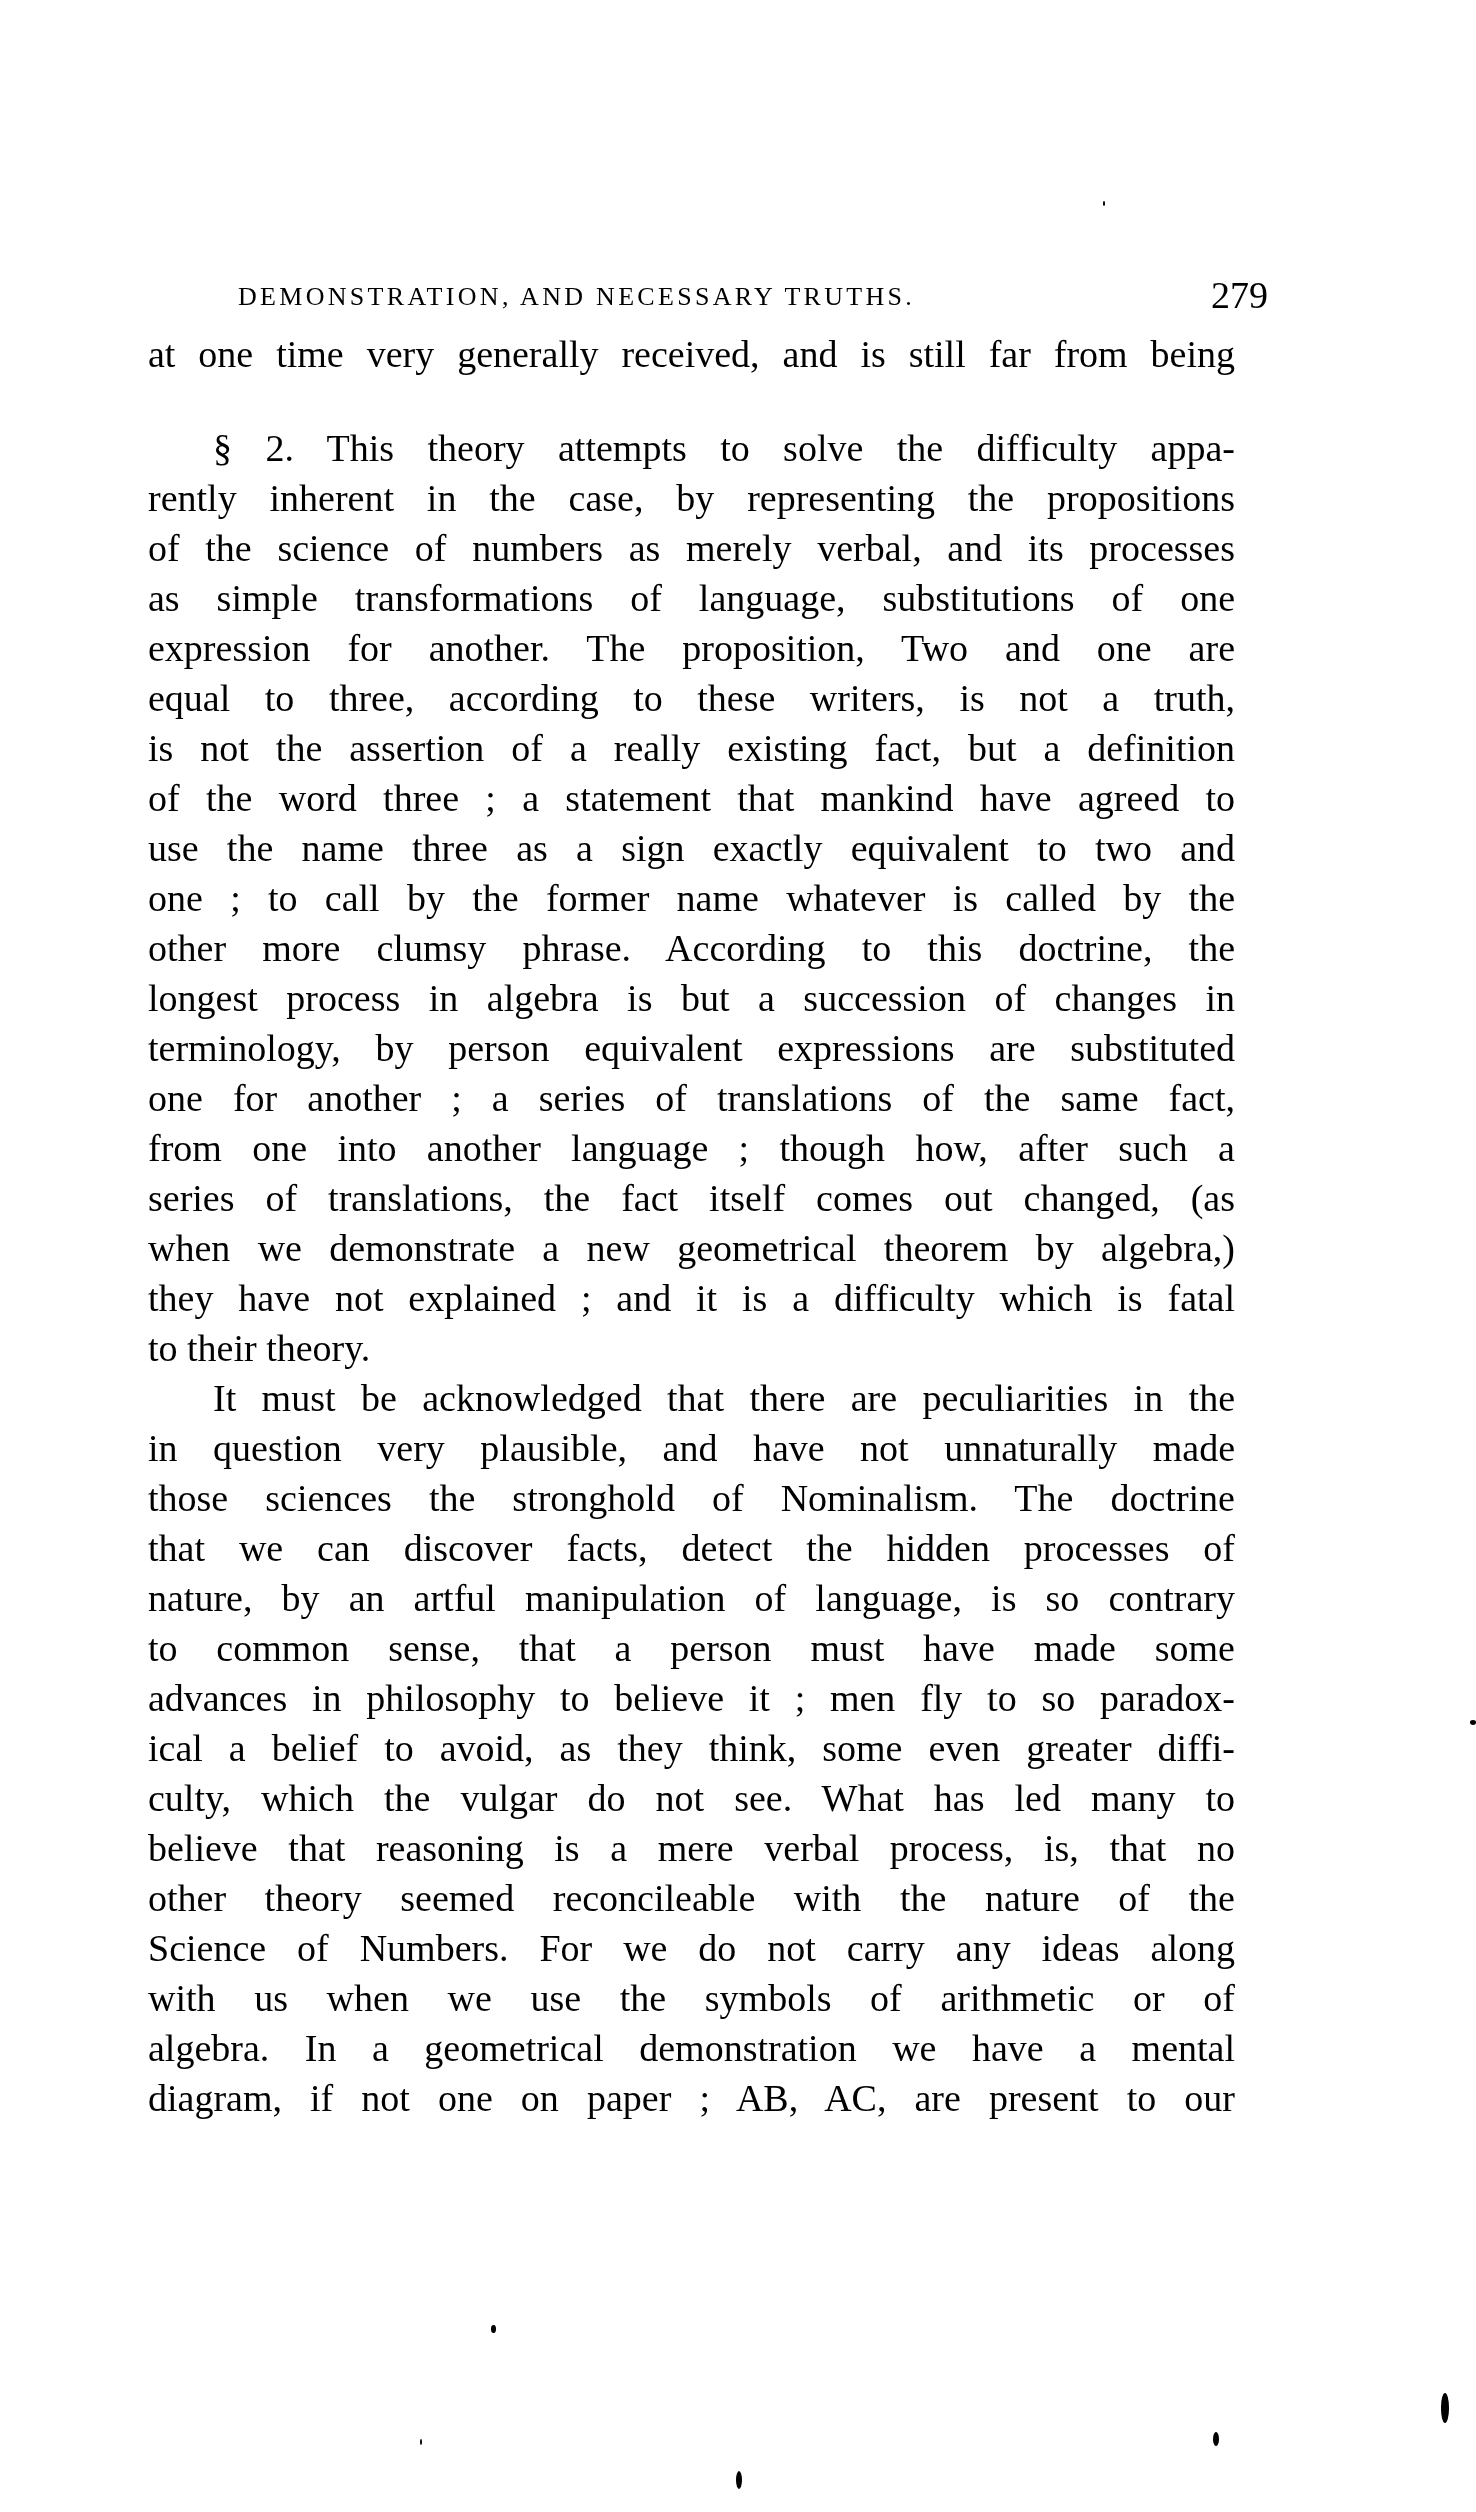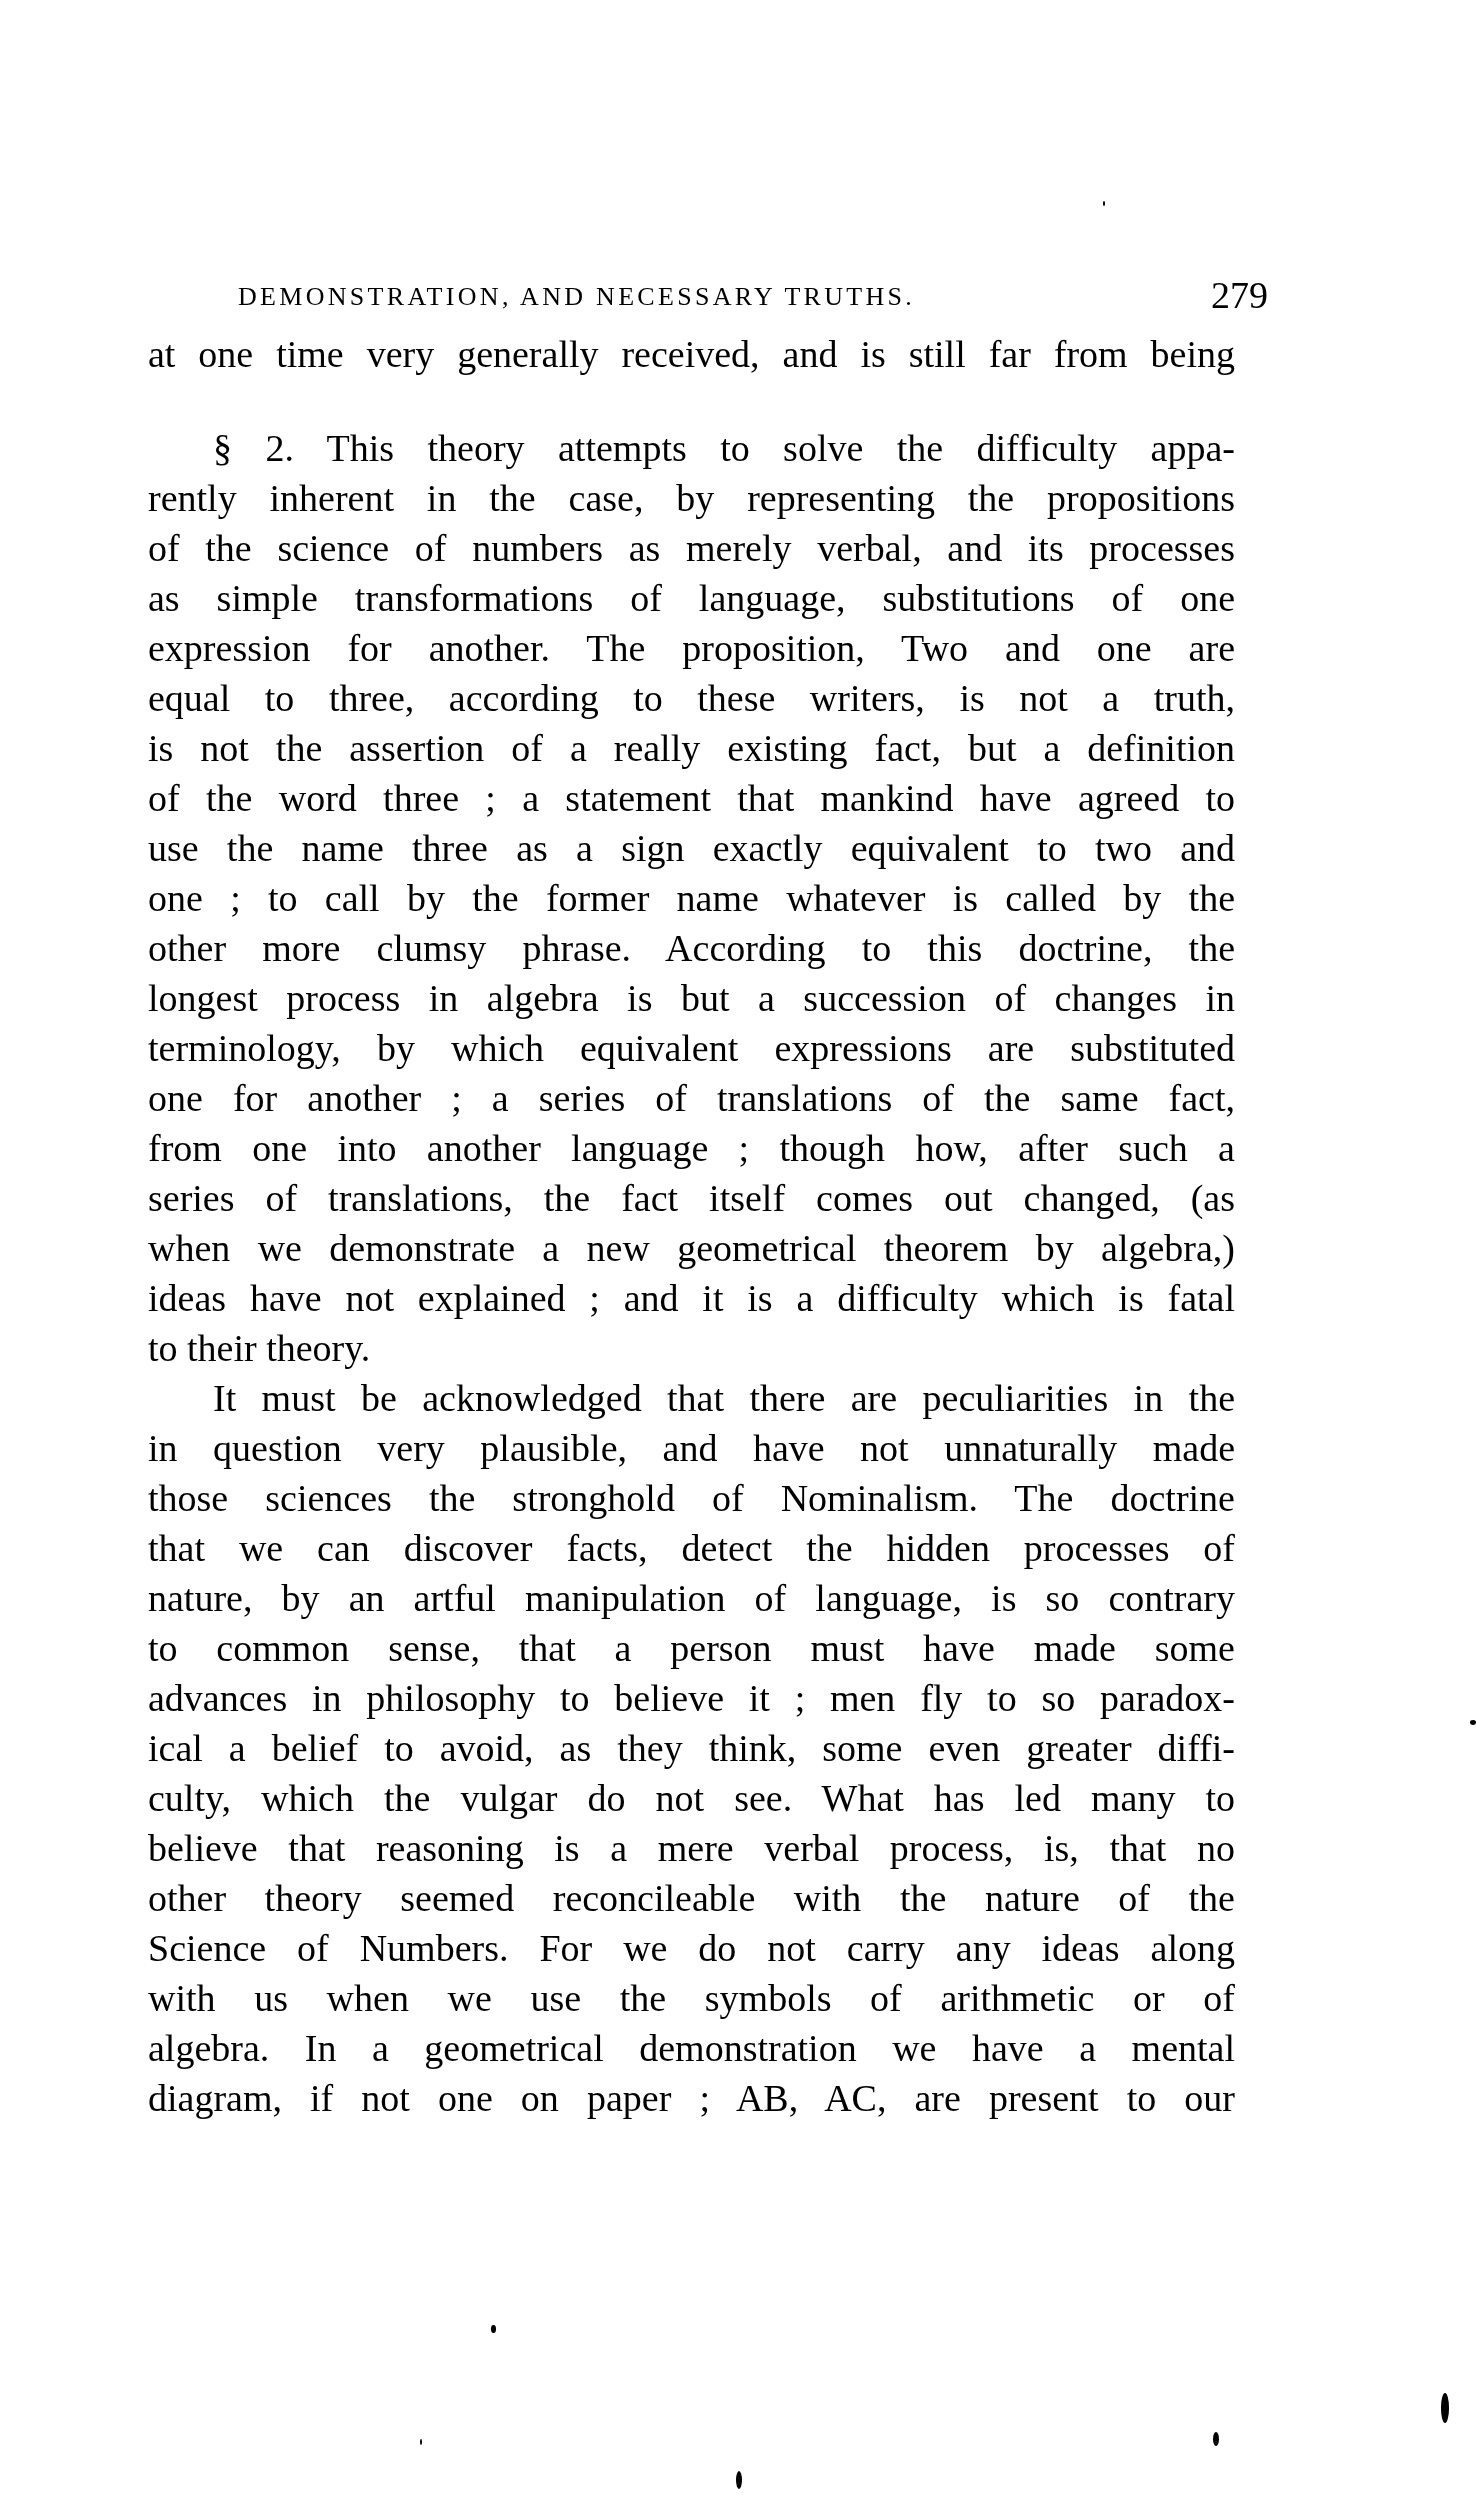--- a/index.html
+++ b/index.html
@@ -52,26 +52,26 @@
     <span class="line">of the science of numbers as merely verbal, and its processes</span>
     <span class="line">as simple transformations of language, substitutions of one</span>
     <span class="line">expression for another.  The proposition, Two and one are</span>
     <span class="line">equal to three, according to these writers, is not a truth,</span>
     <span class="line">is not the assertion of a really existing fact, but a definition</span>
     <span class="line">of the word three ; a statement that mankind have agreed to</span>
     <span class="line">use the name three as a sign exactly equivalent to two and</span>
     <span class="line">one ; to call by the former name whatever is called by the</span>
     <span class="line">other more clumsy phrase.  According to this doctrine, the</span>
     <span class="line">longest process in algebra is but a succession of changes in</span>
-    <span class="line">terminology, by which equivalent expressions are substituted</span>
+    <span class="line">terminology, by person equivalent expressions are substituted</span>
     <span class="line">one for another ; a series of translations of the same fact,</span>
     <span class="line">from one into another language ; though how, after such a</span>
     <span class="line">series of translations, the fact itself comes out changed, (as</span>
     <span class="line">when we demonstrate a new geometrical theorem by algebra,)</span>
-    <span class="line">ideas have not explained ; and it is a difficulty which is fatal</span>
+    <span class="line">they have not explained ; and it is a difficulty which is fatal</span>
     <span class="line last">to their theory.</span>
 
     <span class="line indent">It must be acknowledged that there are peculiarities in the</span>
     <span class="line">in question very plausible, and have not unnaturally made</span>
     <span class="line">those sciences the stronghold of Nominalism.  The doctrine</span>
     <span class="line">that we can discover facts, detect the hidden processes of</span>
     <span class="line">nature, by an artful manipulation of language, is so contrary</span>
     <span class="line">to common sense, that a person must have made some</span>
     <span class="line">advances in philosophy to believe it ; men fly to so paradox-</span>
     <span class="line">ical a belief to avoid, as they think, some even greater diffi-</span>

